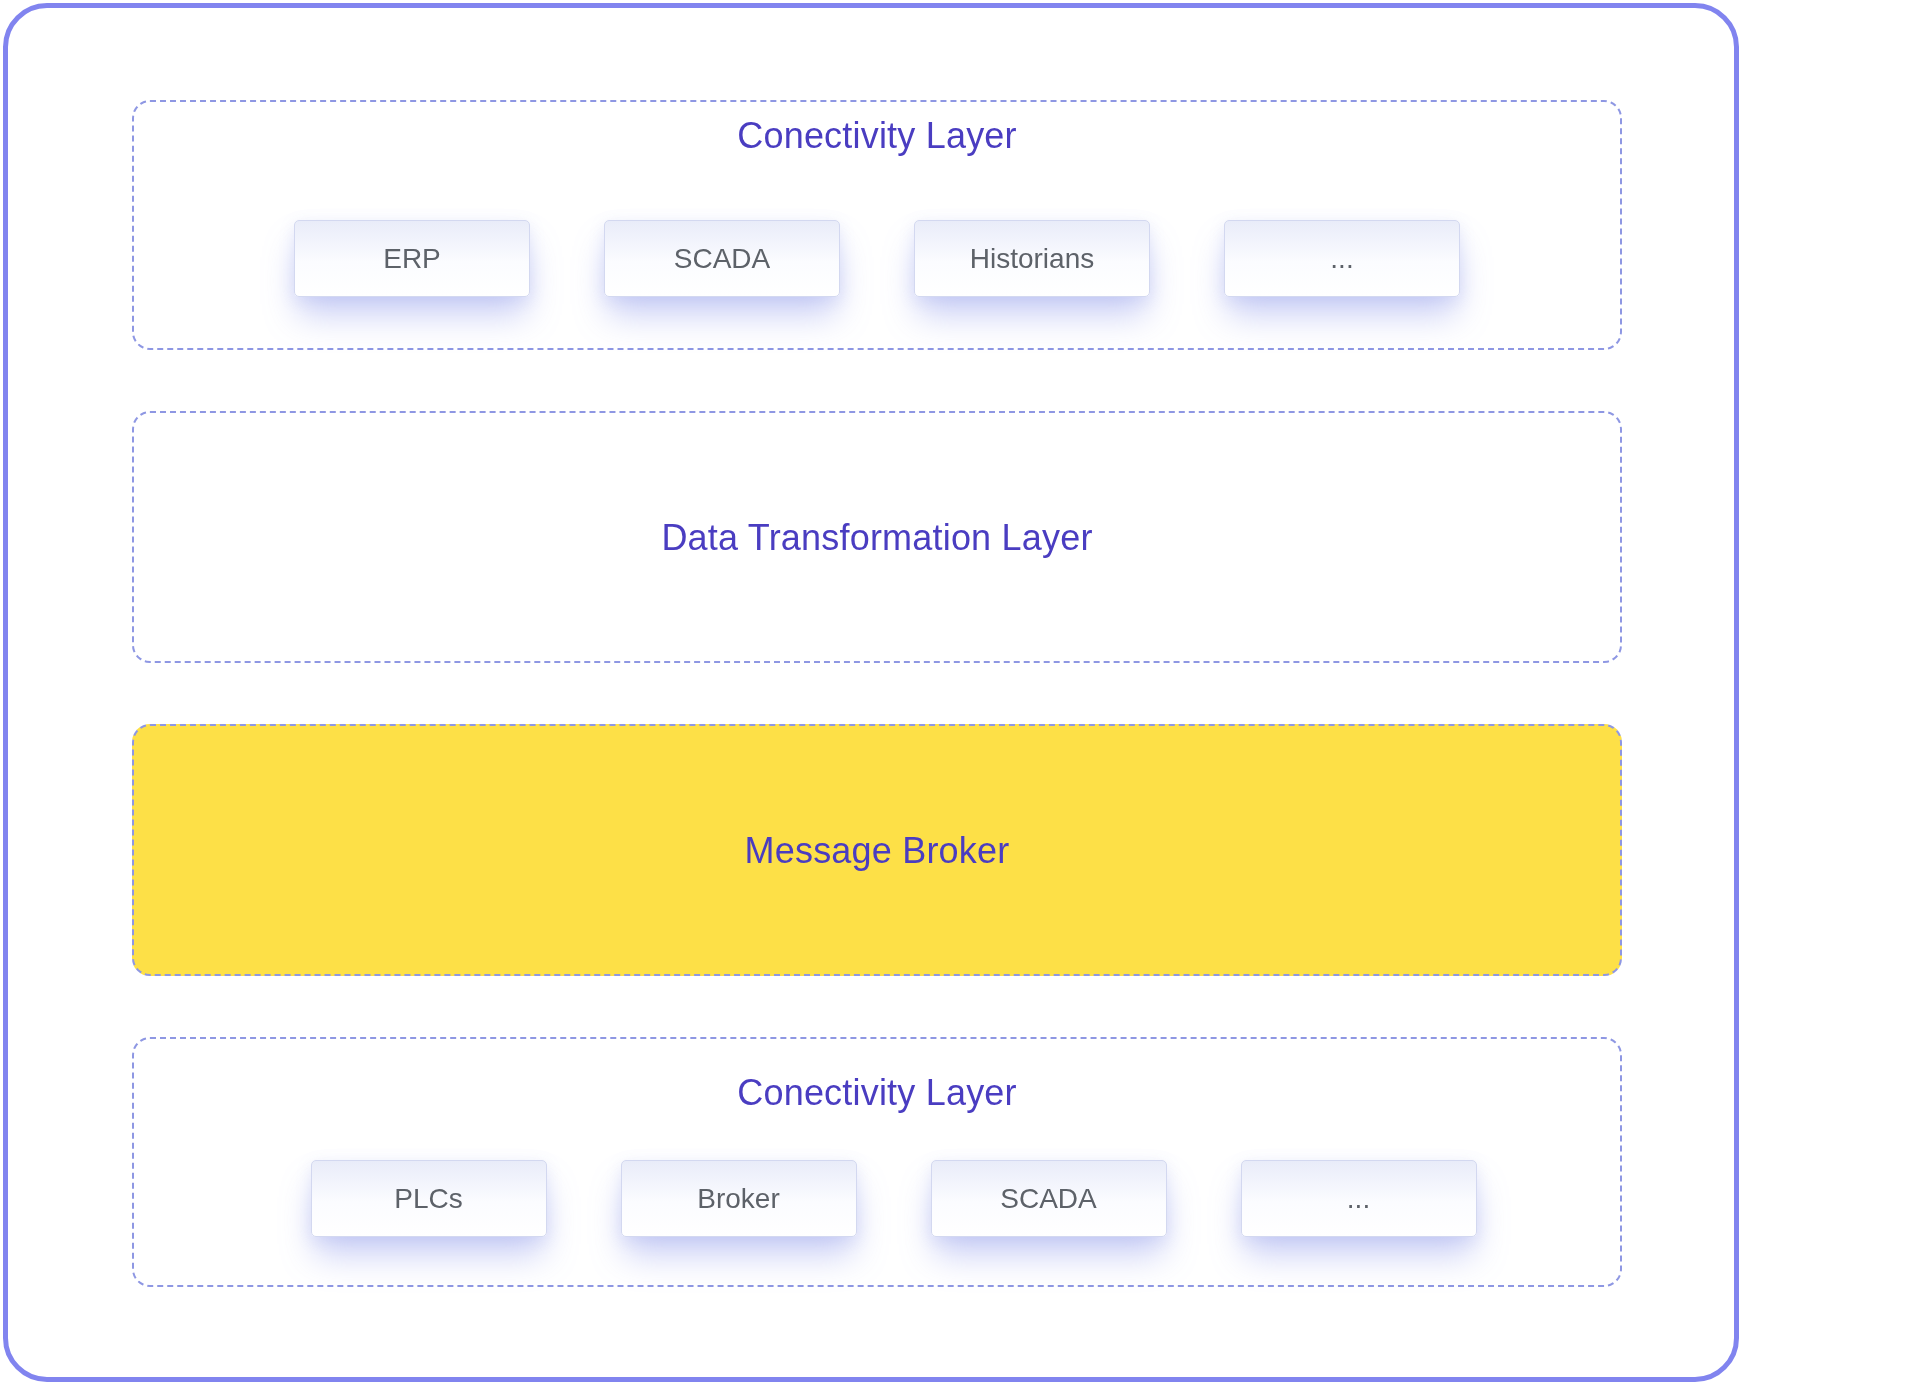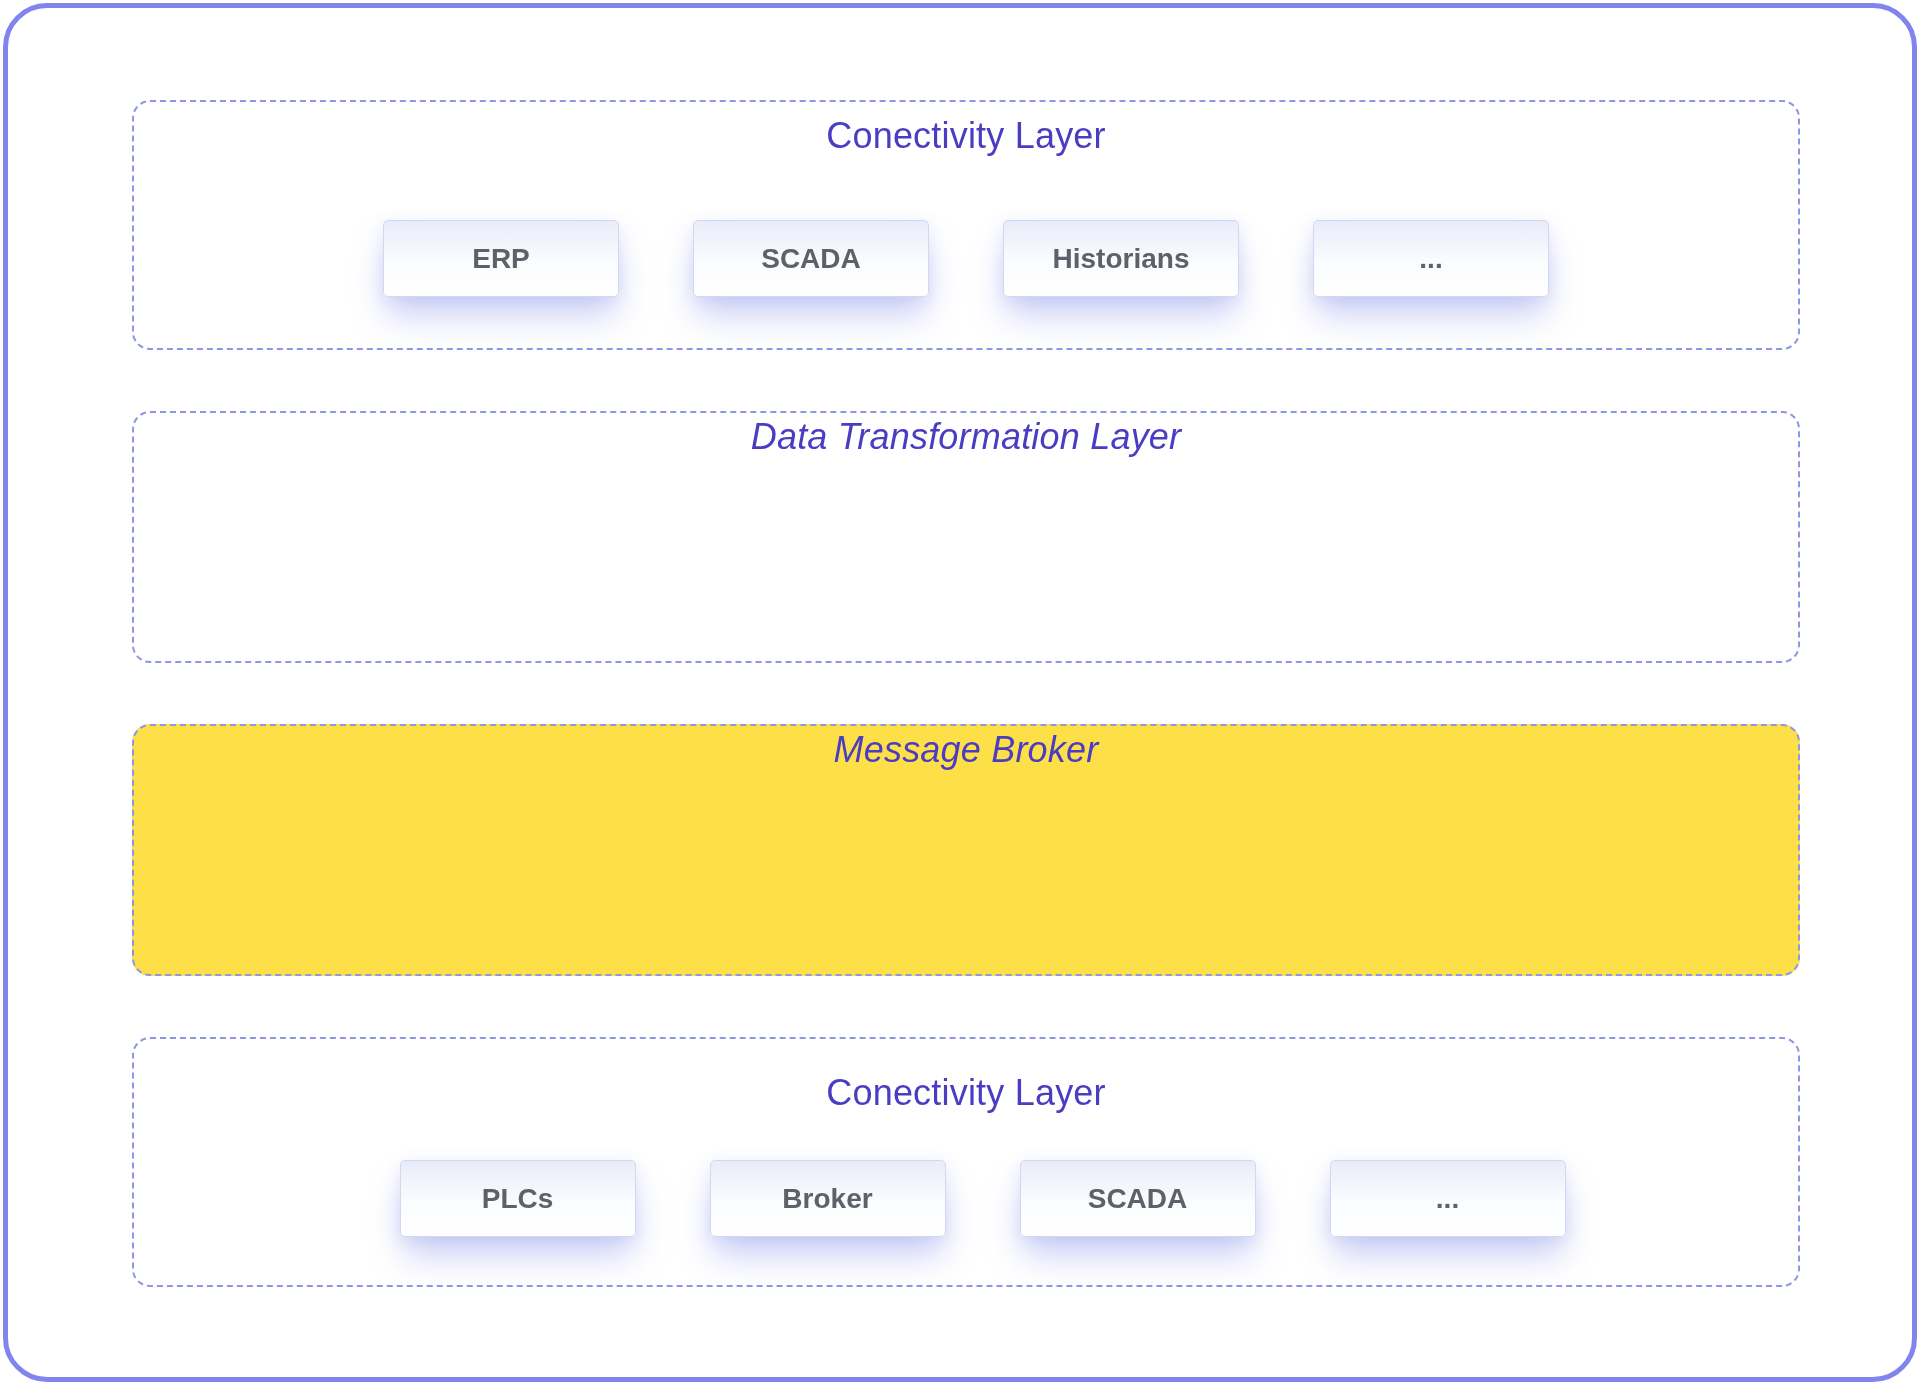--- a/index.html
+++ b/index.html
@@ -4,21 +4,21 @@
 <style>
   * { margin: 0; padding: 0; box-sizing: border-box; }
   html, body {
     width: 1920px; height: 1385px;
     background: #ffffff;
     font-family: "Liberation Sans", sans-serif;
   }
   .frame {
     position: absolute;
     left: 3px; top: 3px;
-    width: 1914px; height: 1379px;
+    width: 1736px; height: 1379px;
     border: 5px solid #8184ef;
     border-radius: 44px;
     background: #ffffff;
     padding: 92px 112px 90px 124px;
     display: flex;
     flex-direction: column;
     justify-content: space-between;
   }
   .layer {
     border: 2px dashed #8e97e3;
@@ -35,38 +35,37 @@
   .layer--chips-bottom {
     height: 250px;
     display: flex;
     flex-direction: column;
     align-items: center;
     padding-top: 30px;
   }
   .layer--center {
     height: 252px;
     display: flex;
+    align-items: center;
     justify-content: center;
-    font-style: italic;
   }
   .layer--filled {
     background: #fde047;
   }
   .layer-title {
     font-size: 36px;
     font-weight: 500;
     line-height: 47px;
     color: #4a3dc1;
     letter-spacing: 0.2px;
   }
   .chip-row {
     display: flex;
     gap: 74px;
     justify-content: center;
-    font-weight: bold;
   }
   .layer--chips-top .chip-row { margin-top: 61px; }
   .layer--chips-bottom .chip-row { margin-top: 44px; margin-left: 33px; }
   .chip {
     width: 236px;
     height: 77px;
     display: flex;
     align-items: center;
     justify-content: center;
     font-size: 28px;

